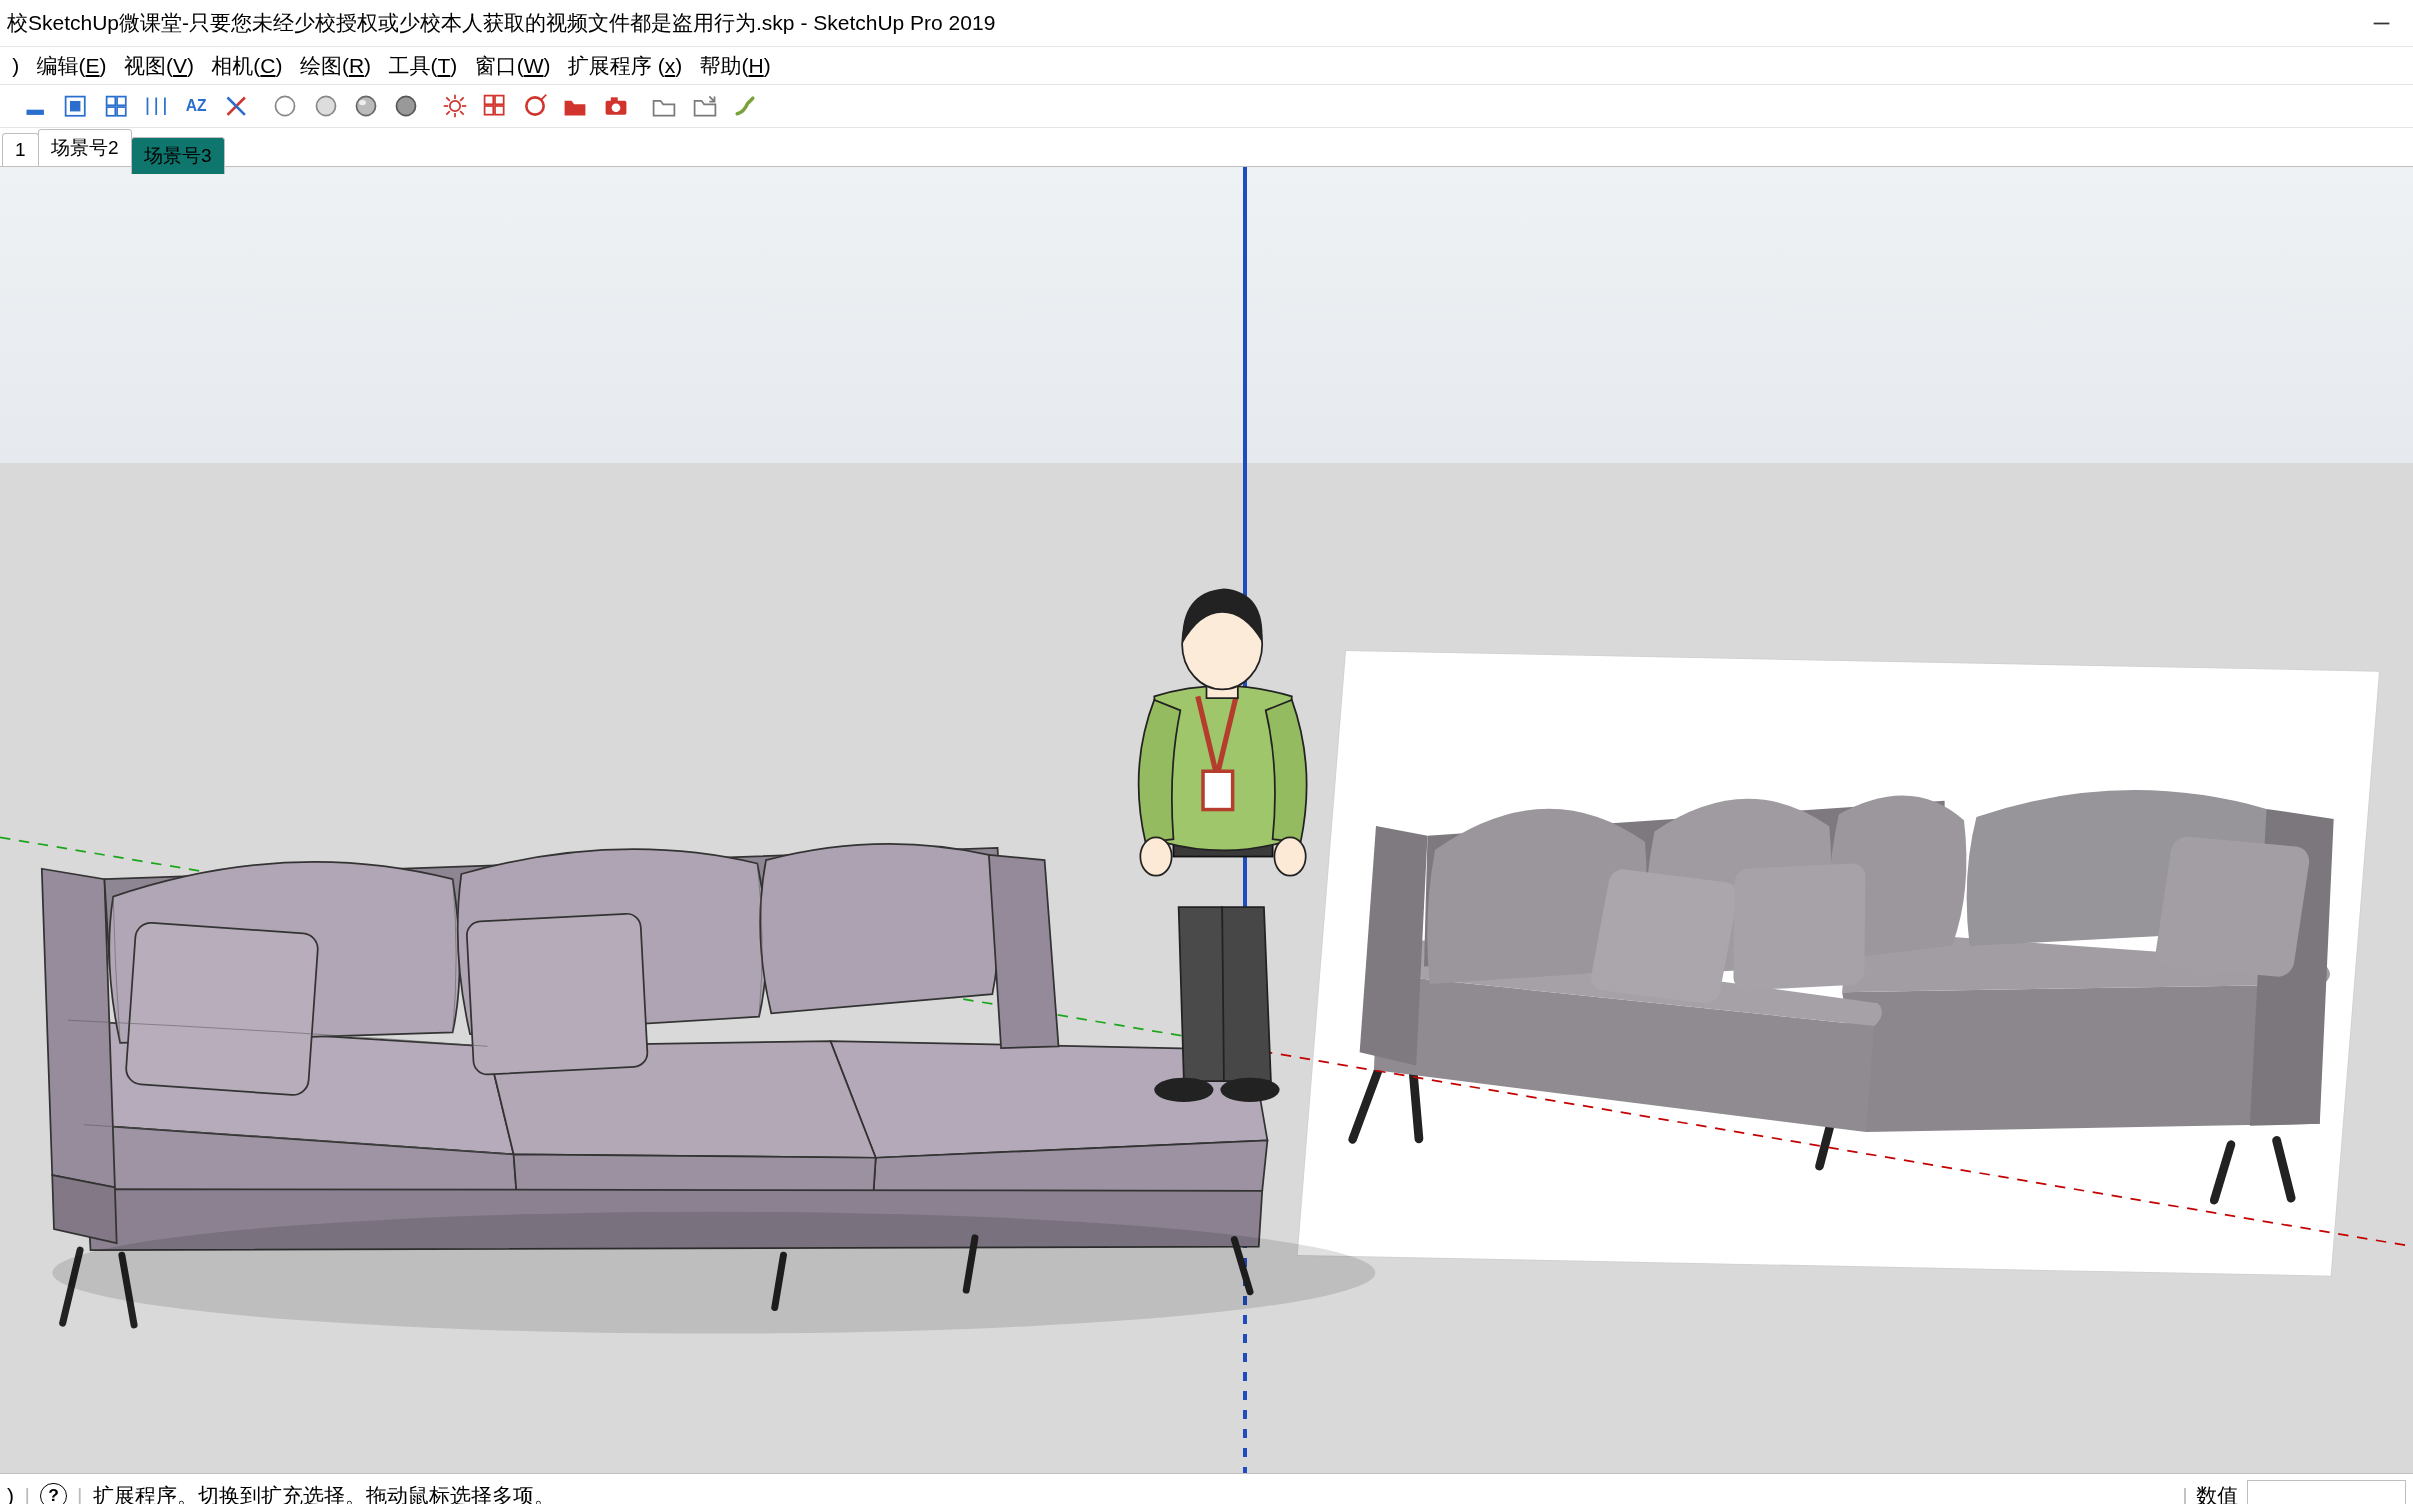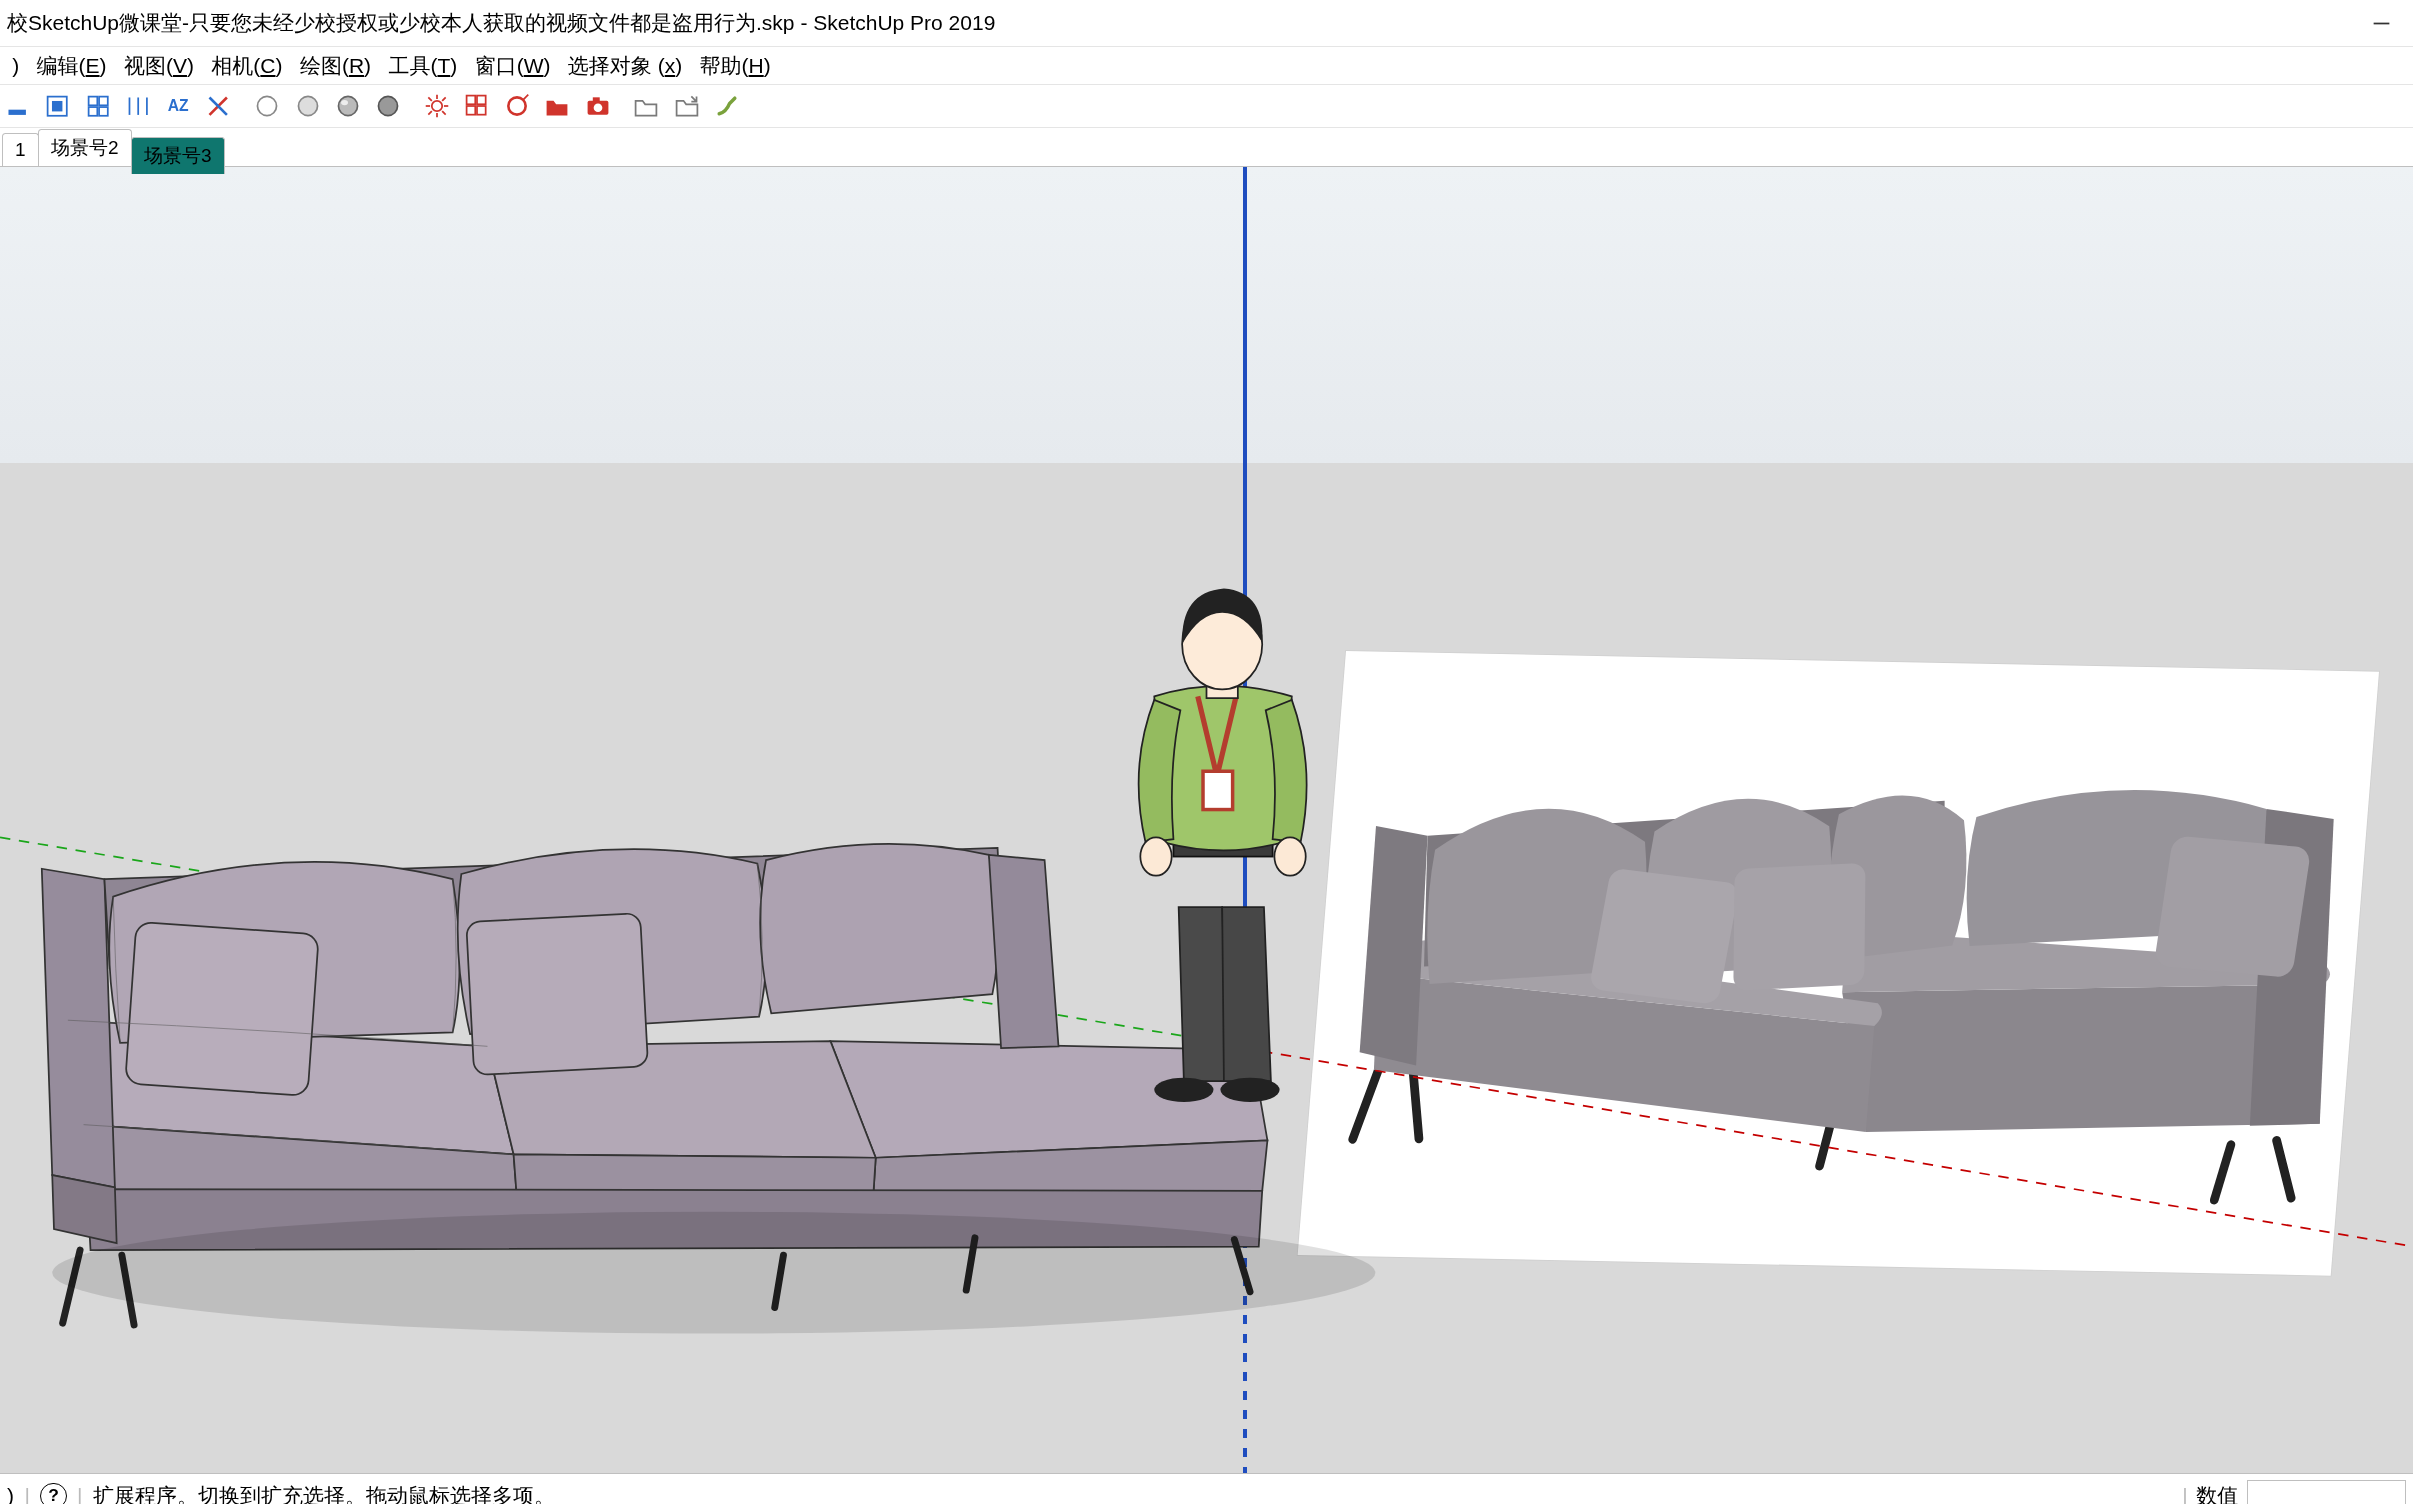--- a/index.html
+++ b/index.html
@@ -3,21 +3,21 @@
 <meta charset="utf-8">
 <style>
 html,body{margin:0;padding:0;width:2413px;height:1505px;font-family:"Microsoft YaHei","SimSun",Arial,sans-serif;font-size:21px;background:#fff;color:#000;overflow:hidden}
 .title-bar{display:flex;align-items:center;height:38px;padding:4px 7px;background:#fff;border-bottom:0.9px solid #e5e5e5}
 .title-text{flex:1;white-space:nowrap;overflow:hidden;font-size:21px}
 .win-btn{width:49px;height:38px;display:flex;align-items:center;justify-content:center;color:#555}
 .win-btn svg{display:block}
 .menu-bar{display:flex;align-items:center;height:37px;padding:0 3.5px;background:#fff}
 .menu-item{padding:3.5px 8.7px;font-size:21px}
 .menu-item u{text-decoration:underline}
-.toolbar{display:flex;align-items:center;height:42px;padding:0 0;background:#fff;border-top:0.9px solid #e5e5e5;border-bottom:0.9px solid #e5e5e5;gap:5.2px}
+.toolbar{display:flex;align-items:center;height:42px;padding:0 18px;background:#fff;border-top:0.9px solid #e5e5e5;border-bottom:0.9px solid #e5e5e5;gap:5.2px}
 .tool-btn{width:35px;height:35px;display:flex;align-items:center;justify-content:center}
 .tool-sep{width:3.5px;height:33px}
 .tab-bar{display:flex;align-items:flex-end;height:38px;background:#fff;border-bottom:0.9px solid #bfbfbf;padding-left:1.7px}
 .tab{padding:5.2px 12.2px;font-size:19px;border:0.9px solid #bfbfbf;border-bottom:none;margin-right:-0.9px;background:#fff;border-top-left-radius:3.5px;border-top-right-radius:3.5px}
 .tab.active{position:relative;top:8px;background:#0f766e;z-index:2}
 .viewport{position:relative;background:#d9d9d9;height:1306px;overflow:hidden}
 .sky{position:absolute;left:0;top:0;right:0;height:296px;background:linear-gradient(#eef2f5,#e6eaee)}
 .blue-axis{position:absolute;left:1243px;top:0;width:3.5px;height:958px;background:#1f4dbf}
 .blue-axis-dash{position:absolute;left:1243px;top:958px;width:3.5px;height:348px;background:repeating-linear-gradient(#1f4dbf 0 8.7px,transparent 8.7px 19px)}
 .status-bar{display:flex;align-items:center;height:44px;border-top:0.9px solid #bfbfbf;padding:0 7px;background:#fff;font-size:21px}
@@ -44,21 +44,21 @@
 </div>
 
 <div class="menu-bar">
   <span class="menu-item">)</span>
   <span class="menu-item"><span>编辑</span>(<u>E</u>)</span>
   <span class="menu-item"><span>视图</span>(<u>V</u>)</span>
   <span class="menu-item"><span>相机</span>(<u>C</u>)</span>
   <span class="menu-item"><span>绘图</span>(<u>R</u>)</span>
   <span class="menu-item"><span>工具</span>(<u>T</u>)</span>
   <span class="menu-item"><span>窗口</span>(<u>W</u>)</span>
-  <span class="menu-item"><span>选择对象</span> (<u>x</u>)</span>
+  <span class="menu-item"><span>扩展程序</span> (<u>x</u>)</span>
   <span class="menu-item"><span>帮助</span>(<u>H</u>)</span>
 </div>
 
 <div class="toolbar">
 
   <div class="tool-btn">
       <svg width="24.4" height="24.4" viewBox="0 0 28 28">
         <rect x="4" y="18" width="20" height="6" fill="#2b6fce"></rect>
       </svg>
     </div>

